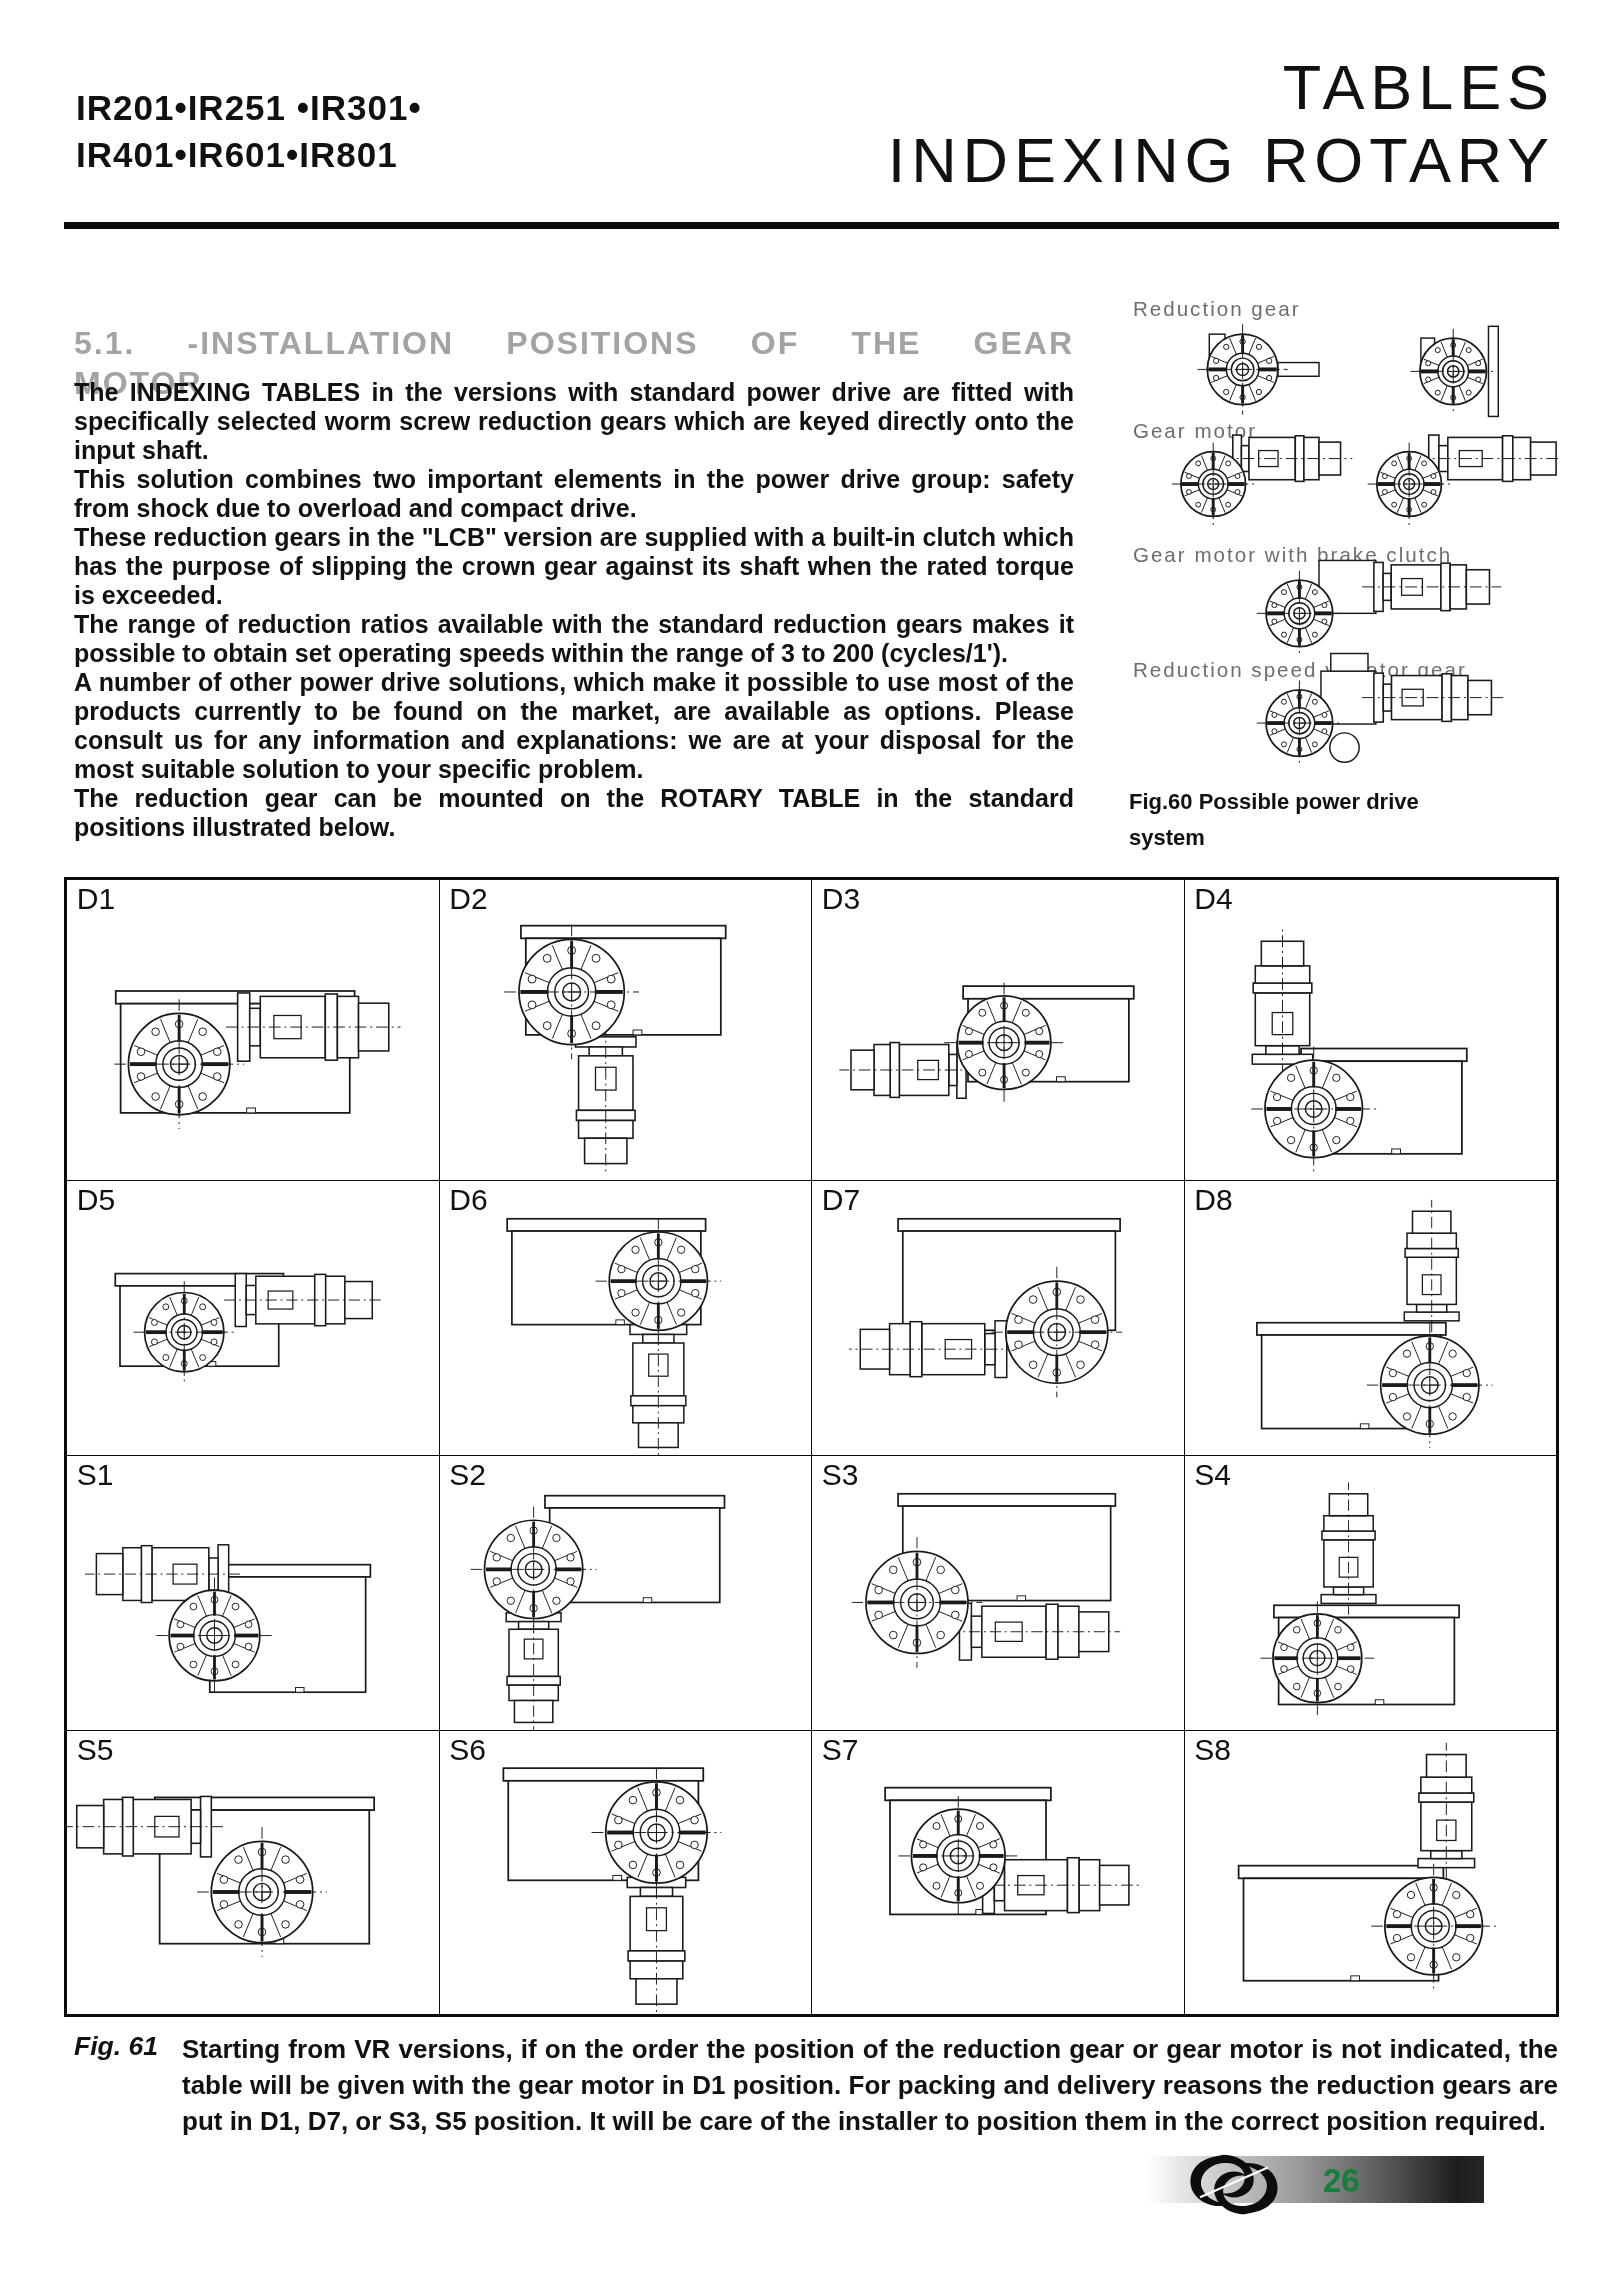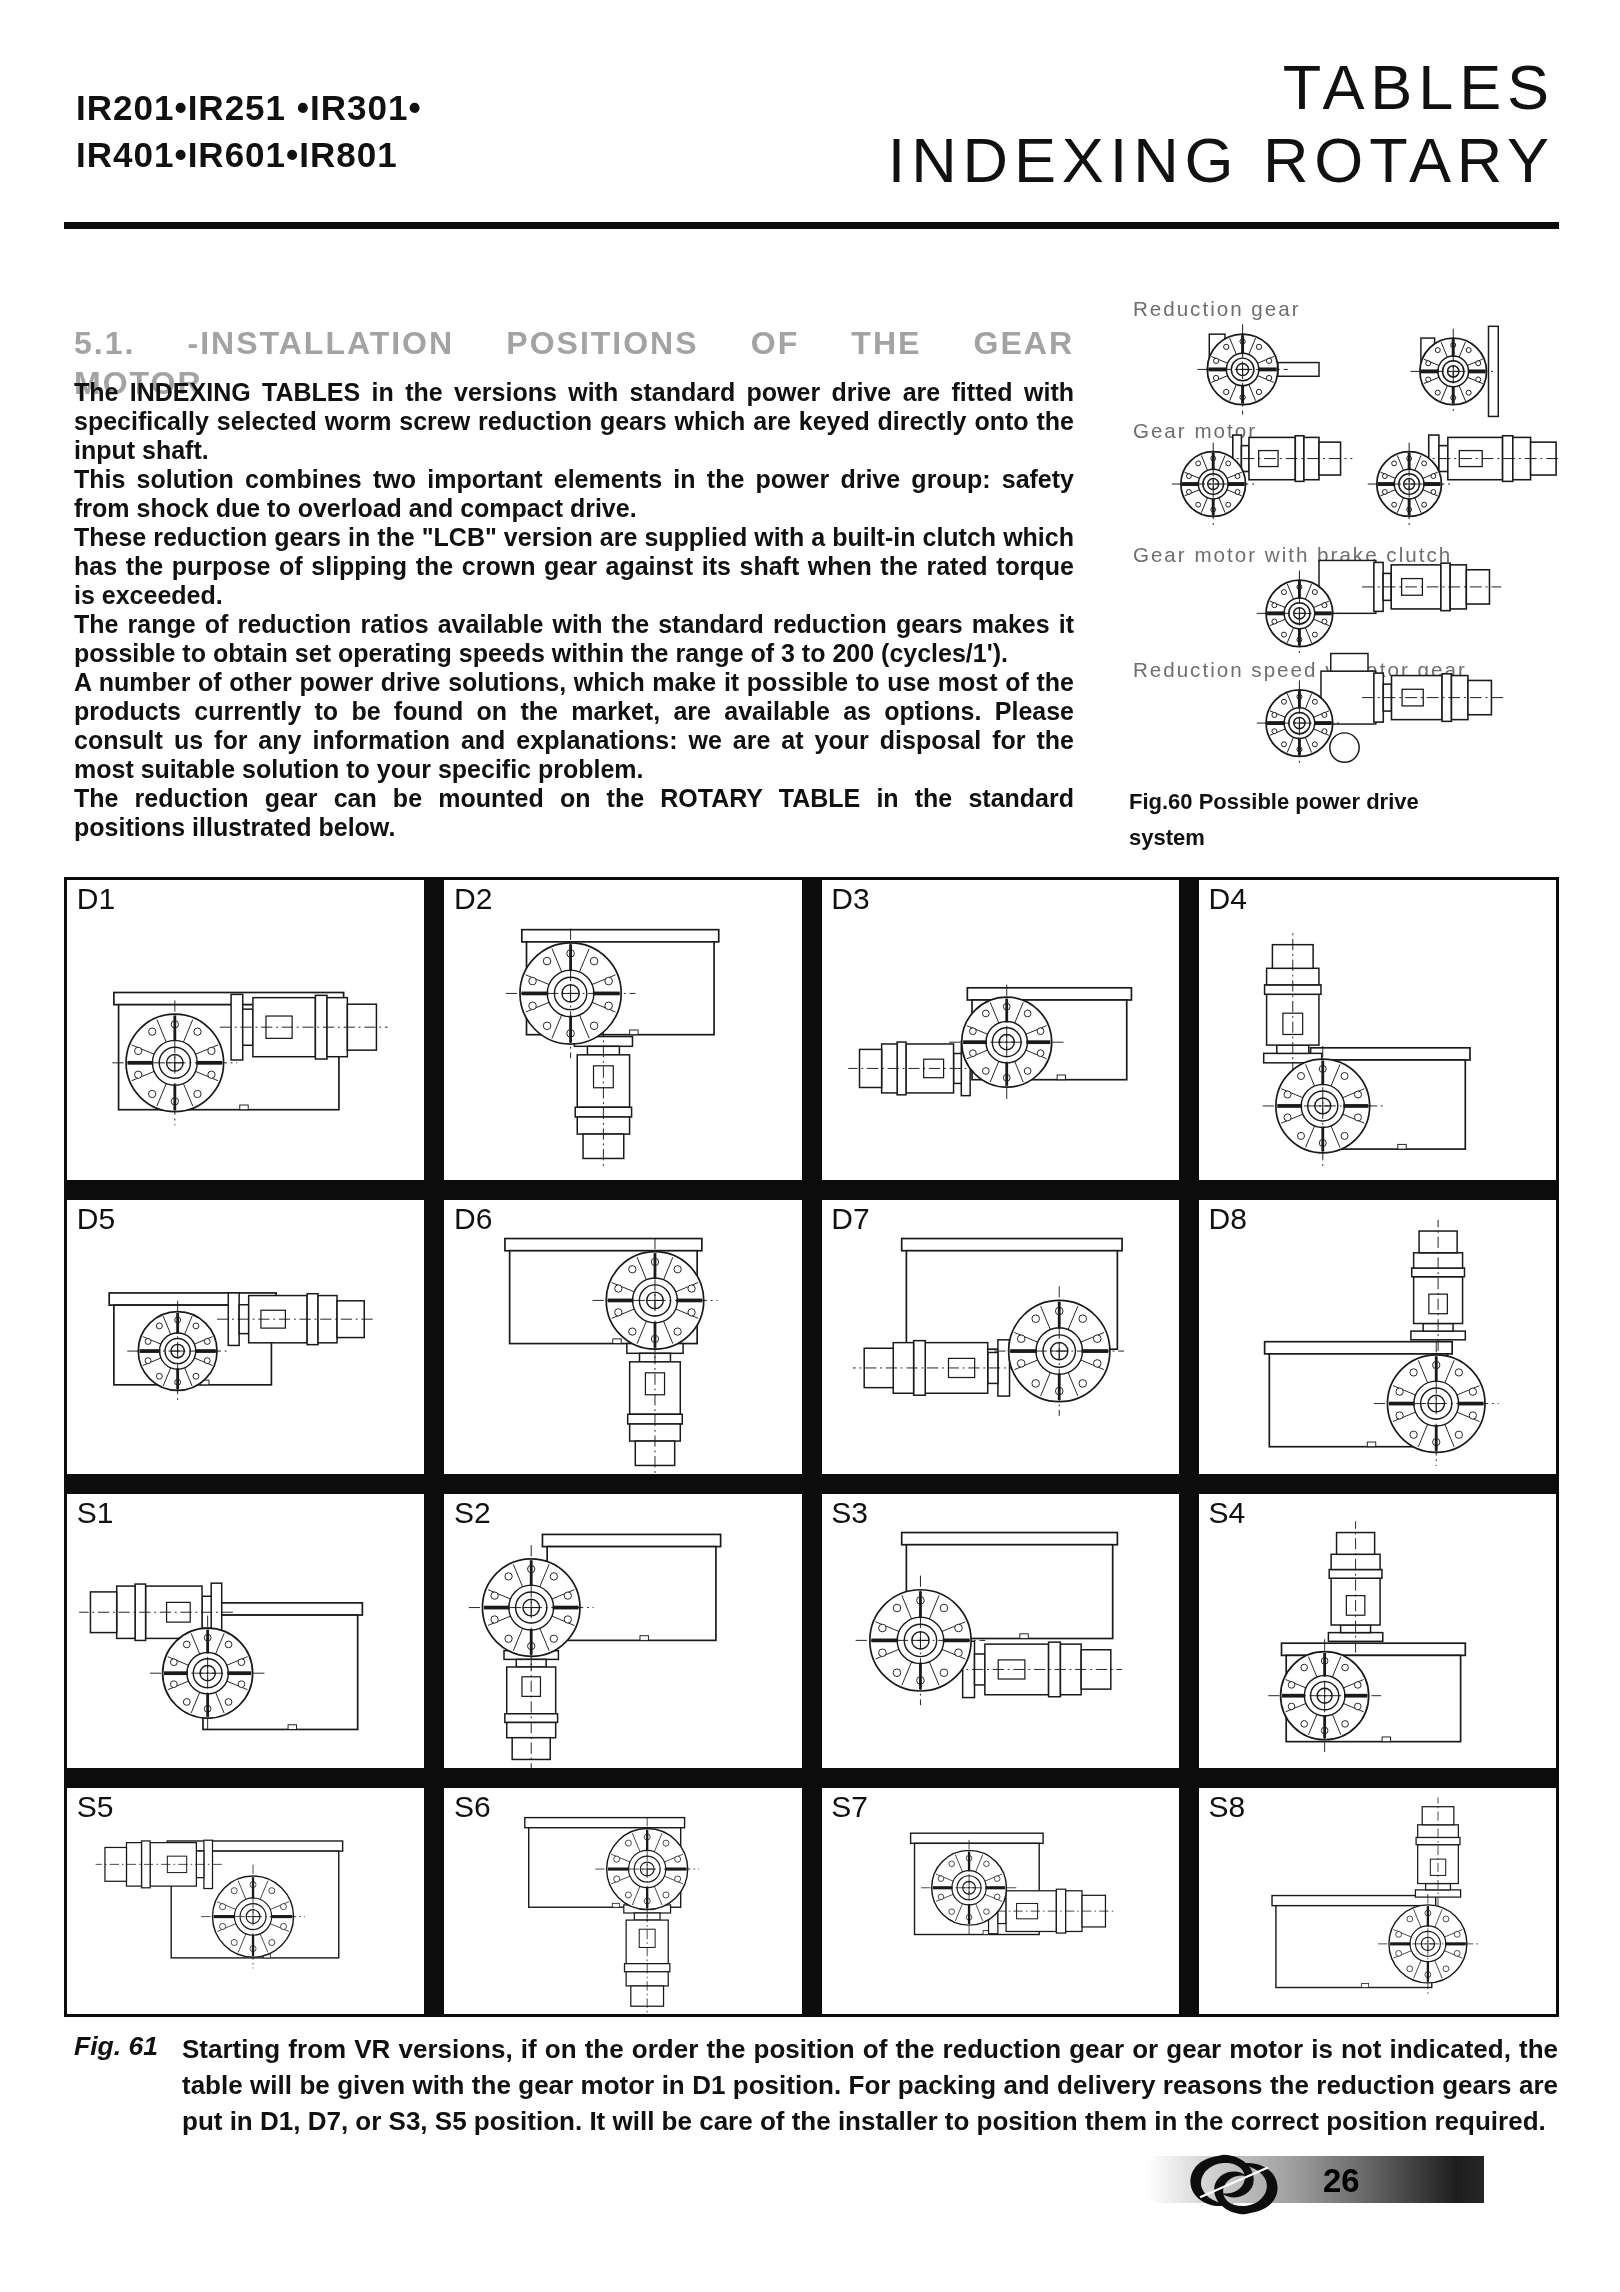--- a/index.html
+++ b/index.html
@@ -25,37 +25,37 @@
   .fig60 { left:1127px; top:289px; width:433px; height:588px; }
   .fig60 .flabel { position:absolute; left:5.9px; color:#6e6e6e; font-size:20.6px; letter-spacing:2px; white-space:nowrap; }
   .fig60 svg { position:absolute; left:0; top:0; }
   .fig60-caption { position:absolute; left:2px; top:495px; font-size:22px; font-weight:700; line-height:36px; }
 
   
   .pos-grid {
     left:64px; top:877px; width:1495px; height:1140px;
     border:3.9px solid #0c0c0c; background:#0c0c0c;
     display:grid; grid-template-columns:repeat(4,1fr);
-    grid-template-rows:300px 274px 274px 1fr; gap:20px;
+    grid-template-rows:300px 274px 274px 1fr; gap:1px;
   }
   .pos-cell { background:#fff; position:relative; overflow:hidden; }
   .pos-label { position:absolute; left:9.8px; top:2px; font-size:30px; font-weight:400; }
   .pos-cell svg { position:absolute; left:0; top:0; width:100%; height:100%; }
 
   
   .fig61-label { left:74px; top:2031px; font-size:26.5px; font-weight:700;font-style:italic; }
   .fig61-text { left:182px; top:2031px; width:1376px; font-size:26px; font-weight:700; line-height:36px; text-align:justify; }
 
   
   .footer-bar {
     left:1147px; top:2156px; width:337px; height:47px;
     background:linear-gradient(90deg,#ffffff 0%,#cfcfcf 20%,#9a9a9a 45%,#555555 72%,#1e1e1e 92%,#262626 100%);
   }
   .footer-logo { left:1181px; top:2150px; width:106px; height:69px; }
-  .page-number { left:1323px; top:2162px; font-size:33px; font-weight:700; color:#000000; }
+  .page-number { left:1323px; top:2162px; font-size:33px; font-weight:700; color:#15803d; }
 </style>
 </head>
 <body>
 
 <div class="abs models">
   <div>IR201•IR251 •IR301•</div>
   <div>IR401•IR601•IR801</div>
 </div>
 <div class="abs doc-title">
   <div>TABLES</div>

